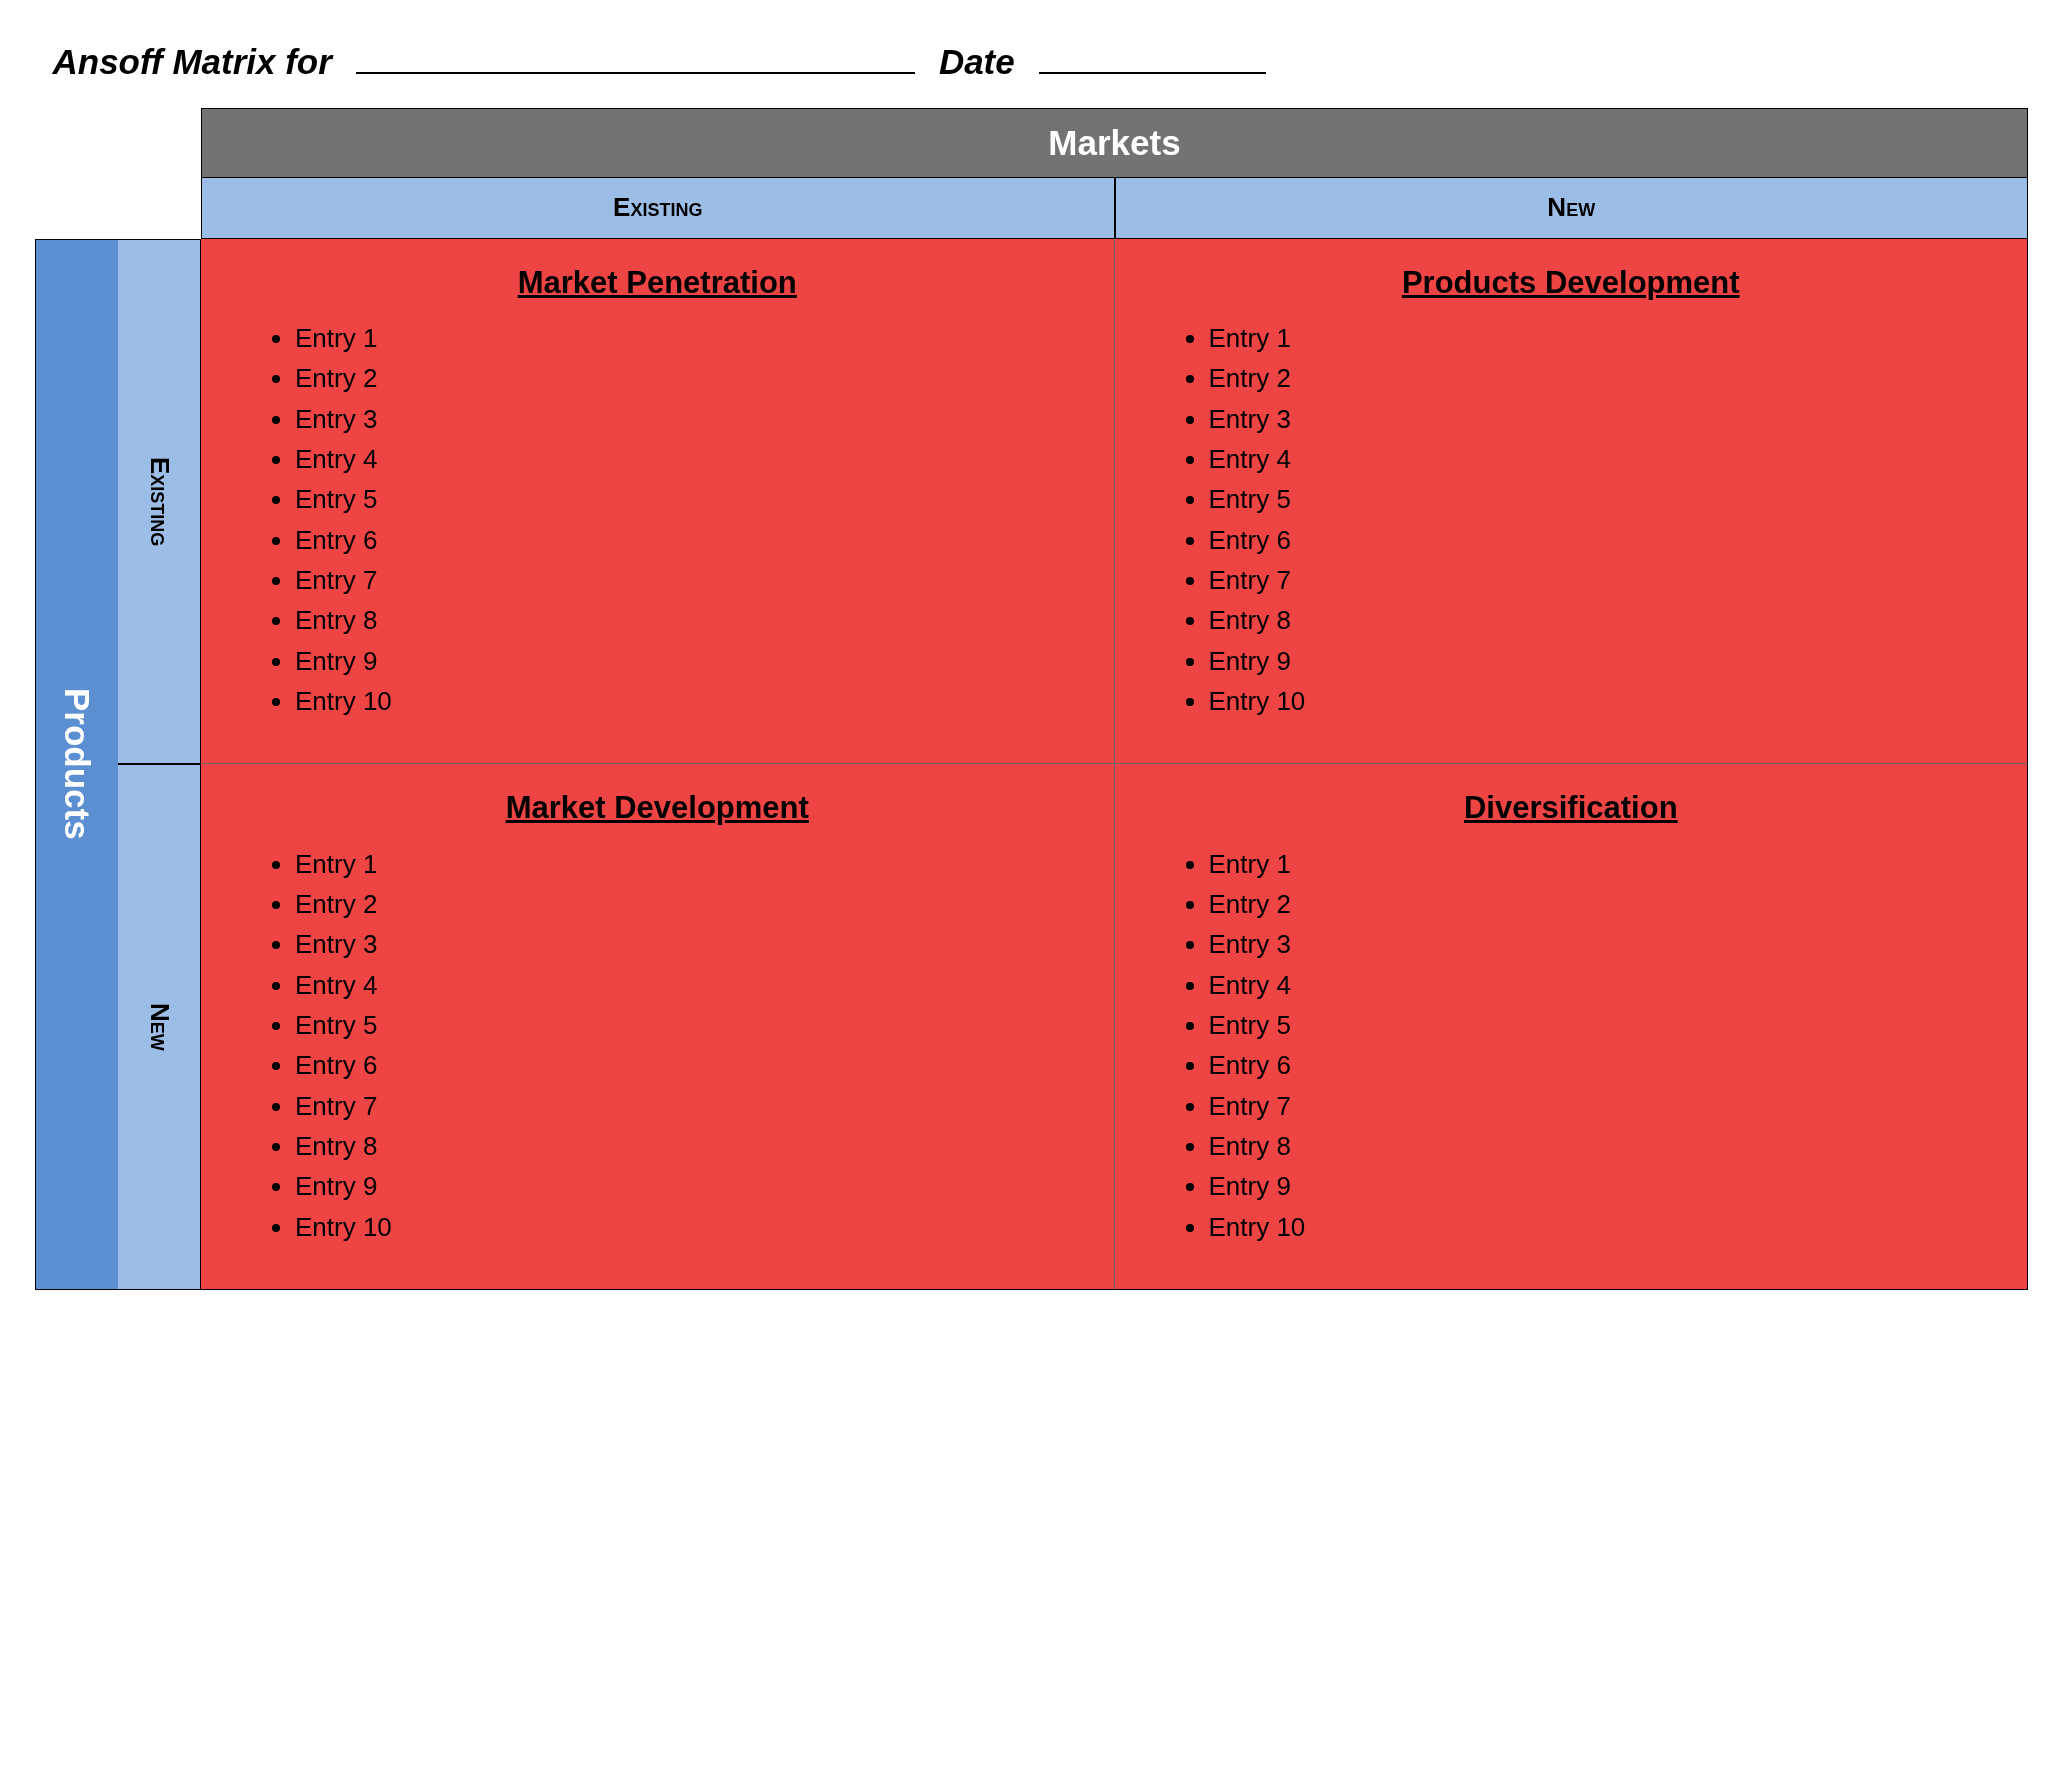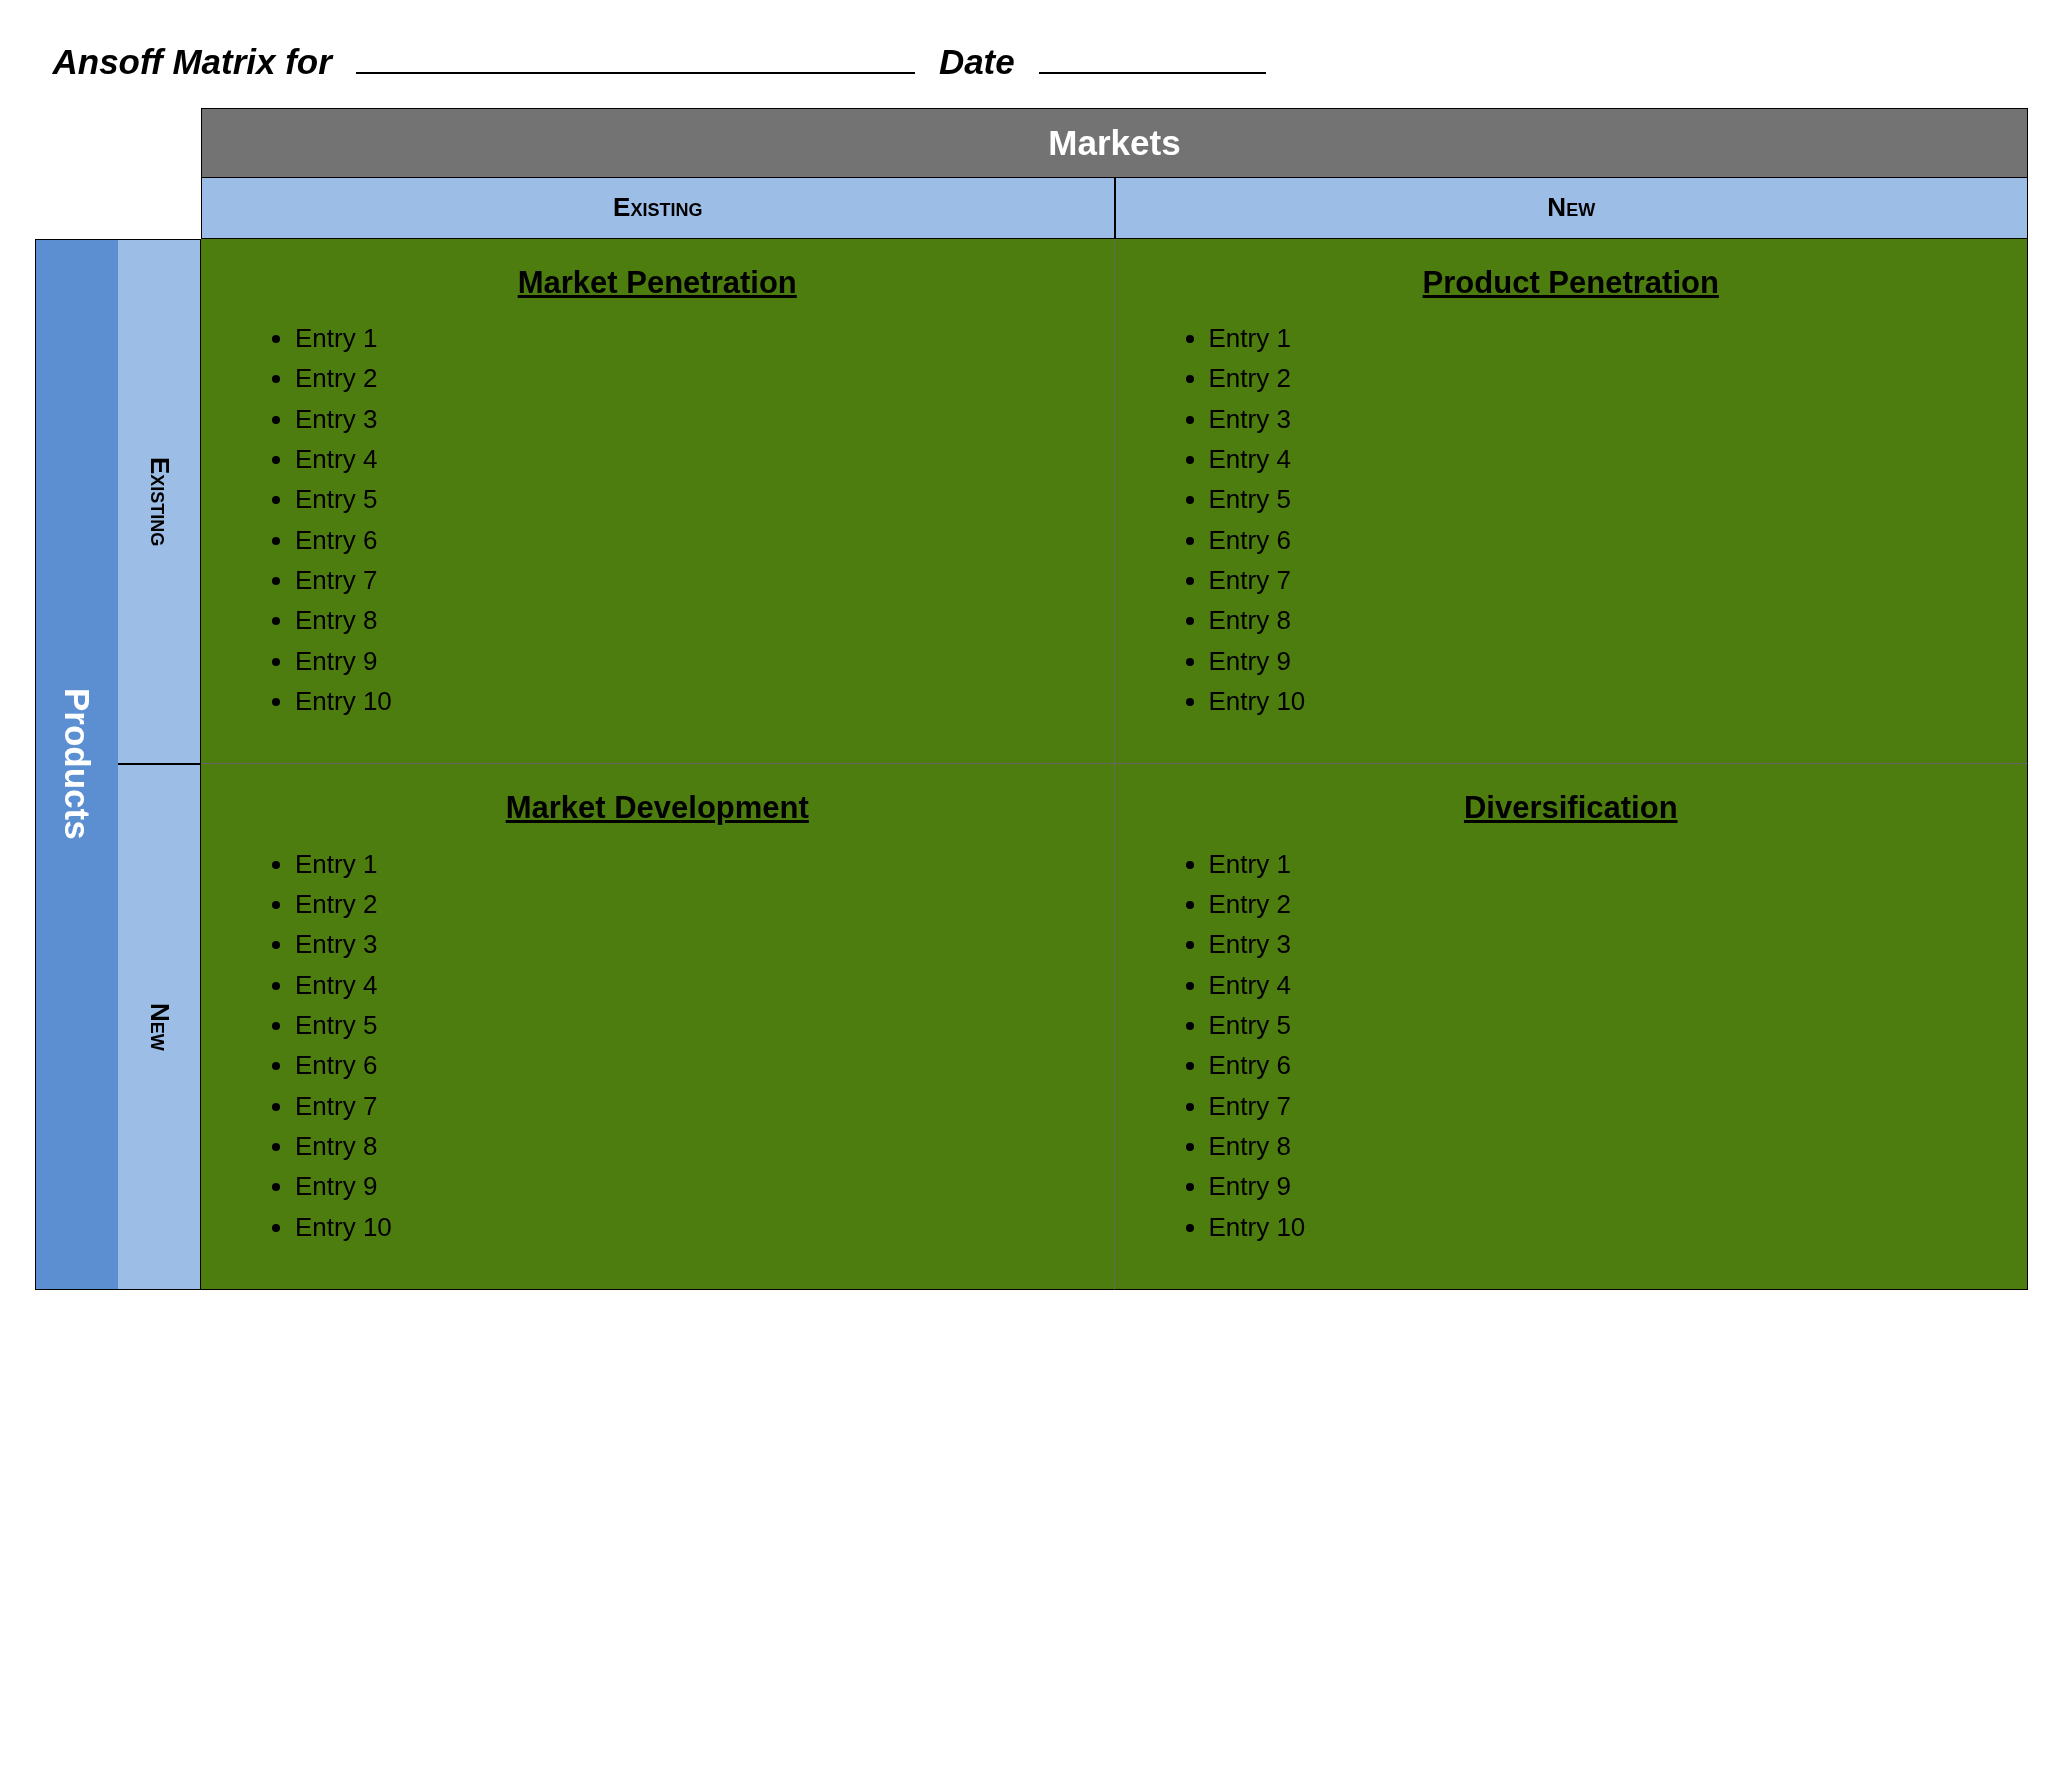--- a/index.html
+++ b/index.html
@@ -96,21 +96,21 @@
     align-items: center;
     justify-content: center;
     border-top: 1.7px solid #000;
     border-bottom: 1.7px solid #000;
     border-right: 1.7px solid #000;
   }
   .products-sub.existing { grid-column: 2; grid-row: 3; }
   .products-sub.new { grid-column: 2; grid-row: 4; border-top: 0.9px solid #000; }
   
   .quadrant {
-    background: #4d7c0f;
+    background: #ef4444;
     border-right: 1.7px solid #000;
     border-bottom: 1.7px solid #000;
     padding: 17.5px 26px 26px 26px;
   }
   .q-tl { grid-column: 3; grid-row: 3; border-bottom: 0.9px solid #666; border-right: 0.9px solid #666; }
   .q-tr { grid-column: 4; grid-row: 3; border-bottom: 0.9px solid #666; }
   .q-bl { grid-column: 3; grid-row: 4; border-right: 0.9px solid #666; }
   .q-br { grid-column: 4; grid-row: 4; }
   .quadrant h3 {
     text-align: center;
@@ -158,21 +158,21 @@
         <li>Entry 4</li>
         <li>Entry 5</li>
         <li>Entry 6</li>
         <li>Entry 7</li>
         <li>Entry 8</li>
         <li>Entry 9</li>
         <li>Entry 10</li>
       </ul>
   </div>
   <div class="quadrant q-tr">
-    <h3>Product Penetration</h3>
+    <h3>Products Development</h3>
     <ul>
         <li>Entry 1</li>
         <li>Entry 2</li>
         <li>Entry 3</li>
         <li>Entry 4</li>
         <li>Entry 5</li>
         <li>Entry 6</li>
         <li>Entry 7</li>
         <li>Entry 8</li>
         <li>Entry 9</li>

